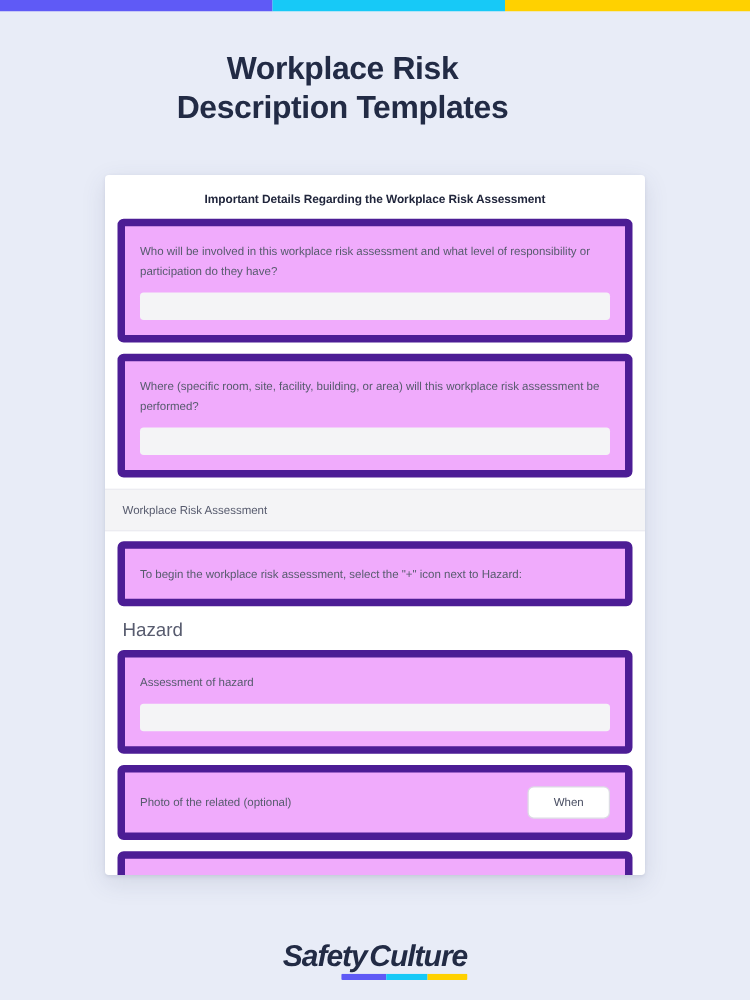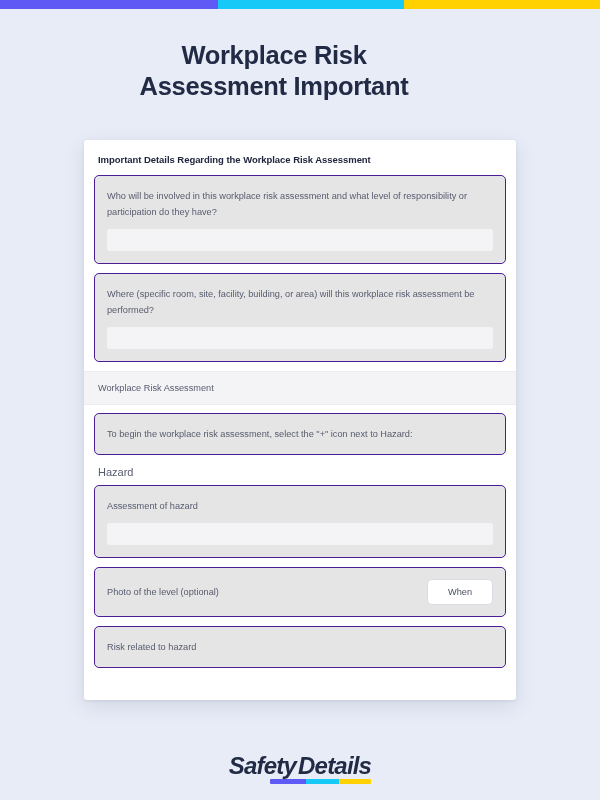--- a/index.html
+++ b/index.html
@@ -55,30 +55,31 @@
                 0 1px 3px rgba(60,70,110,0.10);
     overflow: hidden;
   }
 
   .doc-header {
     padding: 14px 14px 10px 14px;
     font-size: 9.5px;
     font-weight: bold;
     color: #21263c;
     letter-spacing: -0.05px;
+    text-align: center;
   }
 
   .doc-body {
     padding: 0 10px;
   }
 
   
   .block {
-    background: #e5e5e5;
-    border: 1px solid #4c1d95;
+    background: #f0abfc;
+    border: 6px solid #4c1d95;
     border-radius: 5px;
     margin-bottom: 9px;
     padding: 12px 12px 12px 12px;
   }
 
   .block-label {
     font-size: 9.2px;
     color: #575b6e;
     line-height: 16px;
   }
@@ -115,21 +116,21 @@
     background: #f4f4f6;
     border-top: 1px solid #ececf1;
     border-bottom: 1px solid #ececf1;
     padding: 11px 14px;
     font-size: 9.2px;
     color: #575b6e;
   }
 
   
   .sub-label {
-    font-size: 11px;
+    font-size: 15px;
     color: #575b6e;
     padding: 2px 4px 7px 4px;
   }
 
   
   .footer-logo {
     position: absolute;
     left: 0;
     top: 752px;
     width: 600px;
@@ -165,21 +166,21 @@
 <body>
 
 <div class="topbar">
   <div class="seg-purple"></div>
   <div class="seg-cyan"></div>
   <div class="seg-yellow"></div>
 </div>
 
 <div class="page-title">
   <div>Workplace Risk</div>
-  <div>Assessment Important</div>
+  <div>Description Templates</div>
 </div>
 
 <div class="doc-card">
 
   <div class="doc-header">Important Details Regarding the Workplace Risk Assessment</div>
 
   <div class="doc-body">
 
     <div class="block">
       <div class="block-label">Who will be involved in this workplace risk assessment and what level of responsibility or participation do they have?</div>
@@ -199,34 +200,34 @@
     </div>
 
     <div class="sub-label">Hazard</div>
 
     <div class="block">
       <div class="block-label">Assessment of hazard</div>
       <div class="field-input"></div>
     </div>
 
     <div class="block row">
-      <div class="block-label">Photo of the level (optional)</div>
+      <div class="block-label">Photo of the related (optional)</div>
       <button class="pill-button">When</button>
     </div>
 
     <div class="block">
       <div class="block-label">Risk related to hazard</div>
 
     </div>
 
   </div>
 </div>
 
 <div class="footer-logo">
   <div class="logo-wrap">
-    <span class="logo-text"><span class="part-safety">Safety</span><span class="part-culture">Details</span></span>
+    <span class="logo-text"><span class="part-safety">Safety</span><span class="part-culture">Culture</span></span>
     <span class="logo-underline">
       <span class="u-purple"></span>
       <span class="u-cyan"></span>
       <span class="u-yellow"></span>
     </span>
   </div>
 </div>
 
 </body></html>

